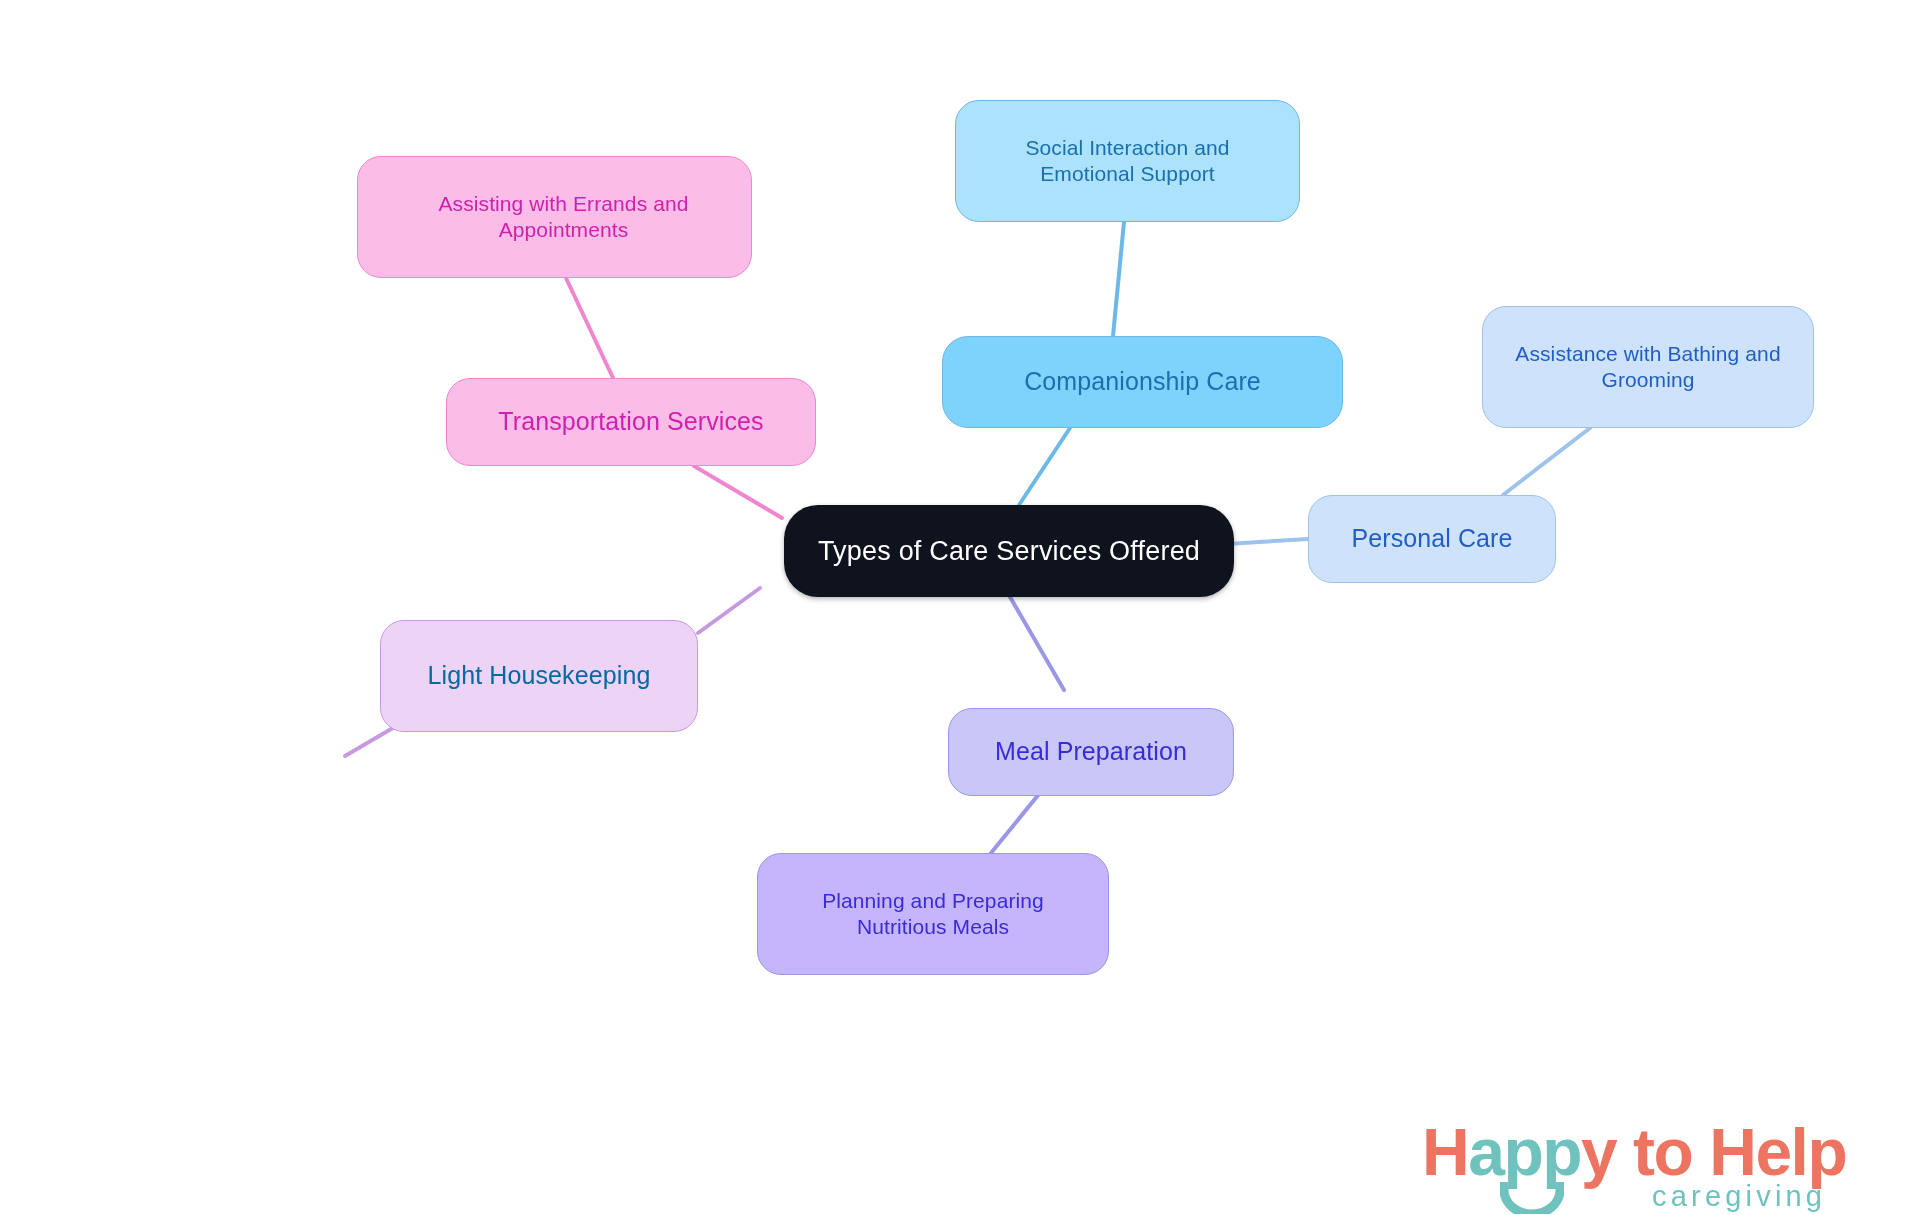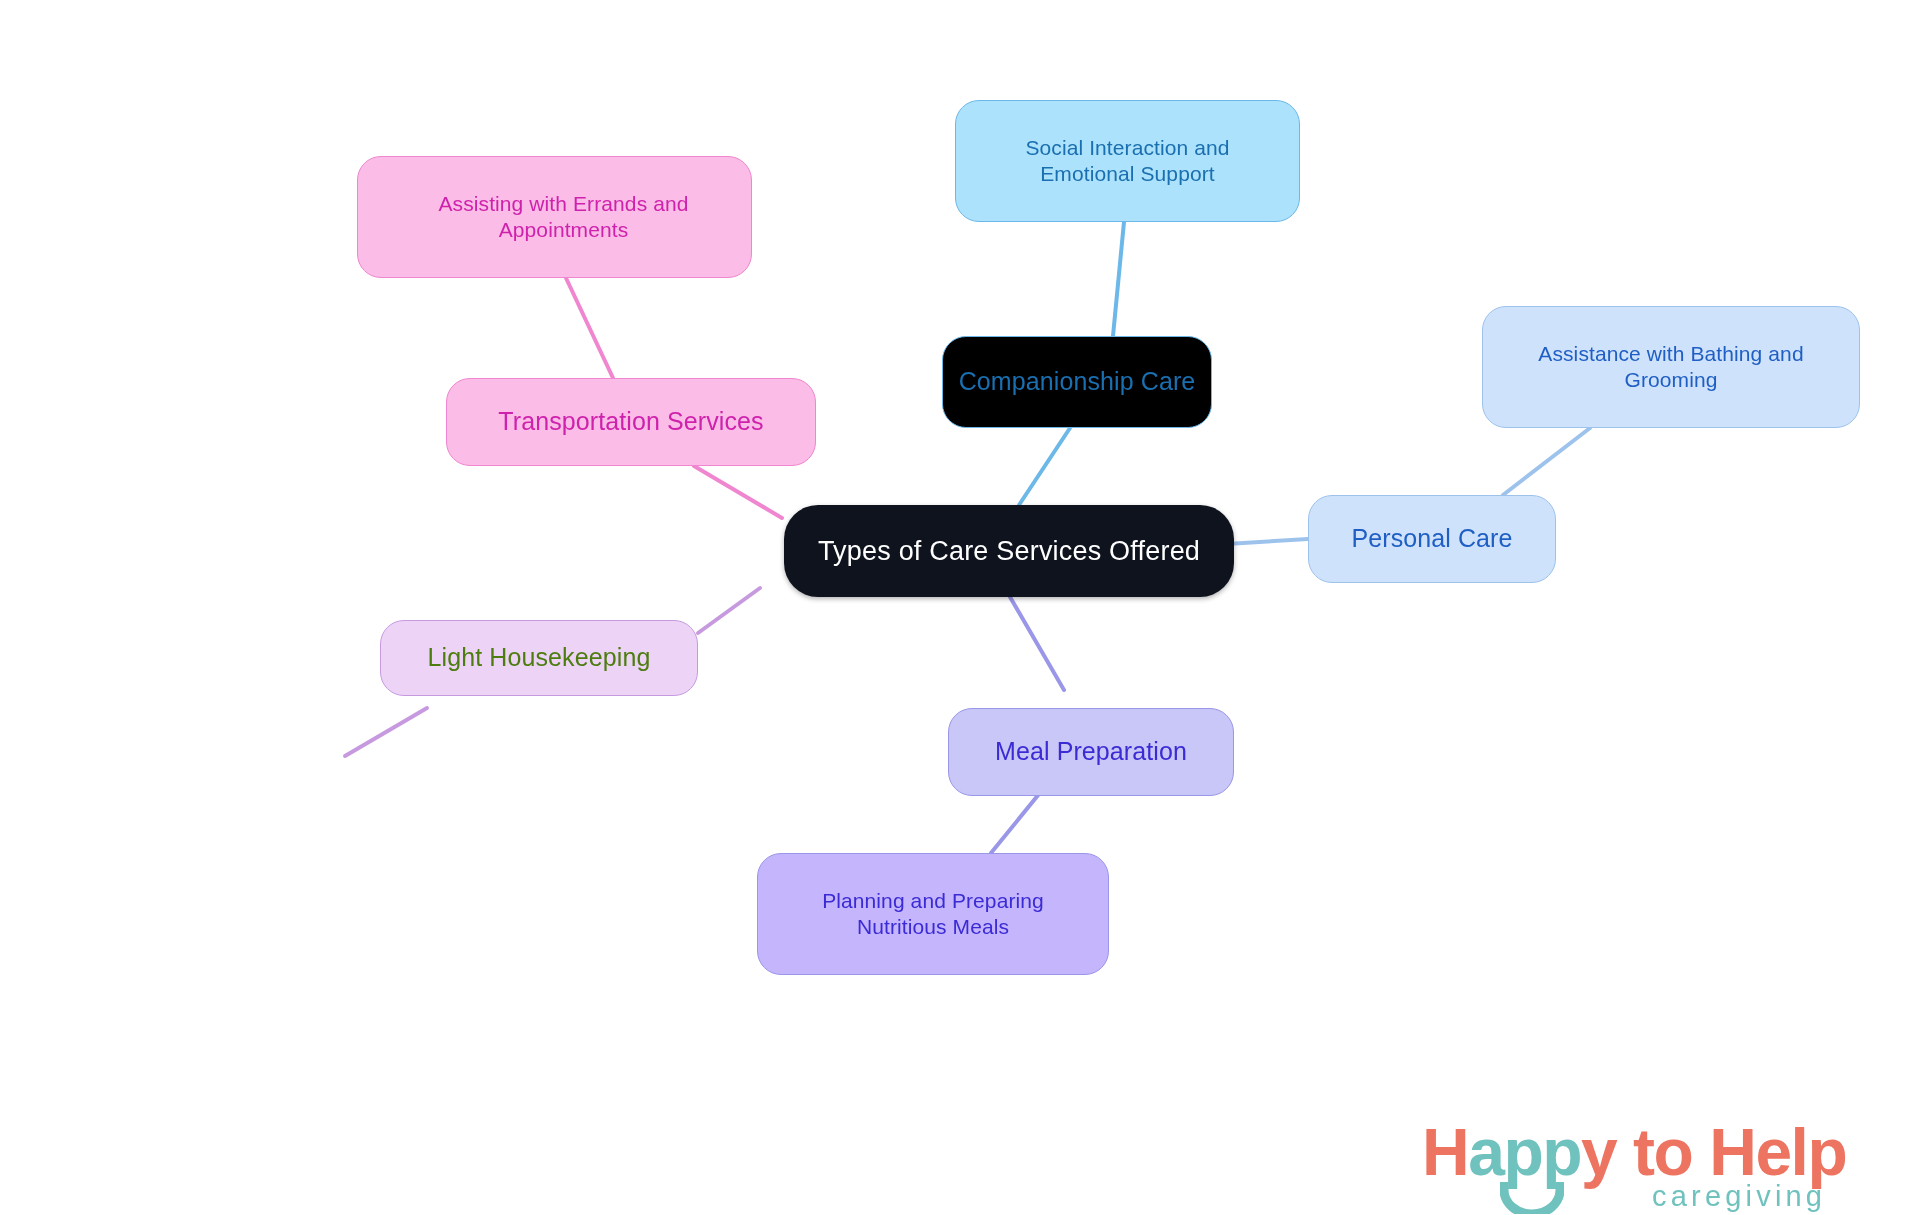--- a/index.html
+++ b/index.html
@@ -109,33 +109,33 @@
       <polyline points="1010,597 1064,690" fill="none" stroke="#9a96e8" stroke-width="4" stroke-linecap="round" stroke-linejoin="round"></polyline>
       <polyline points="1052,778 991,853" fill="none" stroke="#9a96e8" stroke-width="4" stroke-linecap="round" stroke-linejoin="round"></polyline>
       <polyline points="760,588 698,633" fill="none" stroke="#c79ae0" stroke-width="4" stroke-linecap="round" stroke-linejoin="round"></polyline>
       <polyline points="427,708 345,756" fill="none" stroke="#c79ae0" stroke-width="4" stroke-linecap="round" stroke-linejoin="round"></polyline>
       <polyline points="782,518 694,466" fill="none" stroke="#ef86cf" stroke-width="4" stroke-linecap="round" stroke-linejoin="round"></polyline>
       <polyline points="613,378 566,278" fill="none" stroke="#ef86cf" stroke-width="4" stroke-linecap="round" stroke-linejoin="round"></polyline>
     </svg>
 
   <div class="node node-root" style="left: 760px; top: 505px; width: 450px; height: 92px; background: rgb(15, 19, 30); border-color: rgb(15, 19, 30); color: rgb(255, 255, 255);">Types of Care Services Offered</div>
 
-  <div class="node node-branch" style="left: 942px; top: 336px; width: 270px; height: 92px; background: #000000; border-color: rgb(108, 184, 232); color: rgb(26, 111, 176);">Companionship Care</div>
+  <div class="node node-branch" style="left: 942px; top: 336px; width: 401px; height: 92px; background: #7dd3fc; border-color: rgb(108, 184, 232); color: rgb(26, 111, 176); border-radius: 26px;">Companionship Care</div>
   <div class="node node-leaf" style="left: 955px; top: 100px; width: 345px; height: 122px; background: rgb(172, 226, 251); border-color: rgb(108, 184, 232); color: rgb(26, 111, 176);">Social Interaction and
 Emotional Support</div>
 
   <div class="node node-branch" style="left: 1308px; top: 495px; width: 248px; height: 88px; background: rgb(207, 226, 251); border-color: rgb(157, 195, 236); color: rgb(31, 95, 196);">Personal Care</div>
-  <div class="node node-leaf" style="left: 1482px; top: 306px; width: 378px; height: 122px; background: rgb(207, 226, 251); border-color: rgb(157, 195, 236); color: rgb(31, 95, 196); text-align: center;">Assistance with Bathing and
+  <div class="node node-leaf" style="left: 1482px; top: 306px; width: 332px; height: 122px; background: rgb(207, 226, 251); border-color: rgb(157, 195, 236); color: rgb(31, 95, 196); text-align: center;">Assistance with Bathing and
 Grooming</div>
 
   <div class="node node-branch" style="left: 948px; top: 690px; width: 286px; height: 88px; background: rgb(201, 199, 247); border-color: rgb(154, 150, 232); color: rgb(59, 43, 212); margin-top: 18px;">Meal Preparation</div>
   <div class="node node-leaf" style="left: 757px; top: 853px; width: 352px; height: 122px; background: #c4b5fd; border-color: rgb(154, 150, 232); color: rgb(59, 43, 212);">Planning and Preparing
 Nutritious Meals</div>
 
-  <div class="node node-branch" style="left: 380px; top: 620px; width: 318px; height: 76px; background: rgb(237, 212, 247); border-color: rgb(199, 154, 224); color: #4d7c0f;">Light Housekeeping</div>
+  <div class="node node-branch" style="left: 380px; top: 620px; width: 318px; height: 112px; background: rgb(237, 212, 247); border-color: rgb(199, 154, 224); color: #0369a1;">Light Housekeeping</div>
 
   <div class="node node-branch" style="left: 446px; top: 378px; width: 370px; height: 88px; background: rgb(251, 188, 231); border-color: rgb(239, 134, 207); color: rgb(207, 34, 172);">Transportation Services</div>
   <div class="node node-leaf" style="left: 357px; top: 156px; width: 395px; height: 122px; background: rgb(251, 188, 231); border-color: rgb(239, 134, 207); color: rgb(207, 34, 172); padding-left: 32px;">Assisting with Errands and
 Appointments</div>
 
   <div id="brand-logo">
     <div class="logo-wordmark"><span style="color: rgb(237, 116, 97);">H</span><span style="color: rgb(111, 194, 189);">app</span><span style="color: rgb(237, 116, 97);">y</span><span> </span><span style="color: rgb(237, 116, 97);">to</span><span> </span><span style="color: rgb(237, 116, 97);">Help</span></div>
     <svg class="logo-smile" viewBox="0 0 64 34">
       <path d="M4 2 L4 10 A 28 24 0 0 0 60 10 L60 2" fill="none" stroke-width="9" stroke-linecap="butt" stroke="#6fc2bd"></path>
     </svg>

